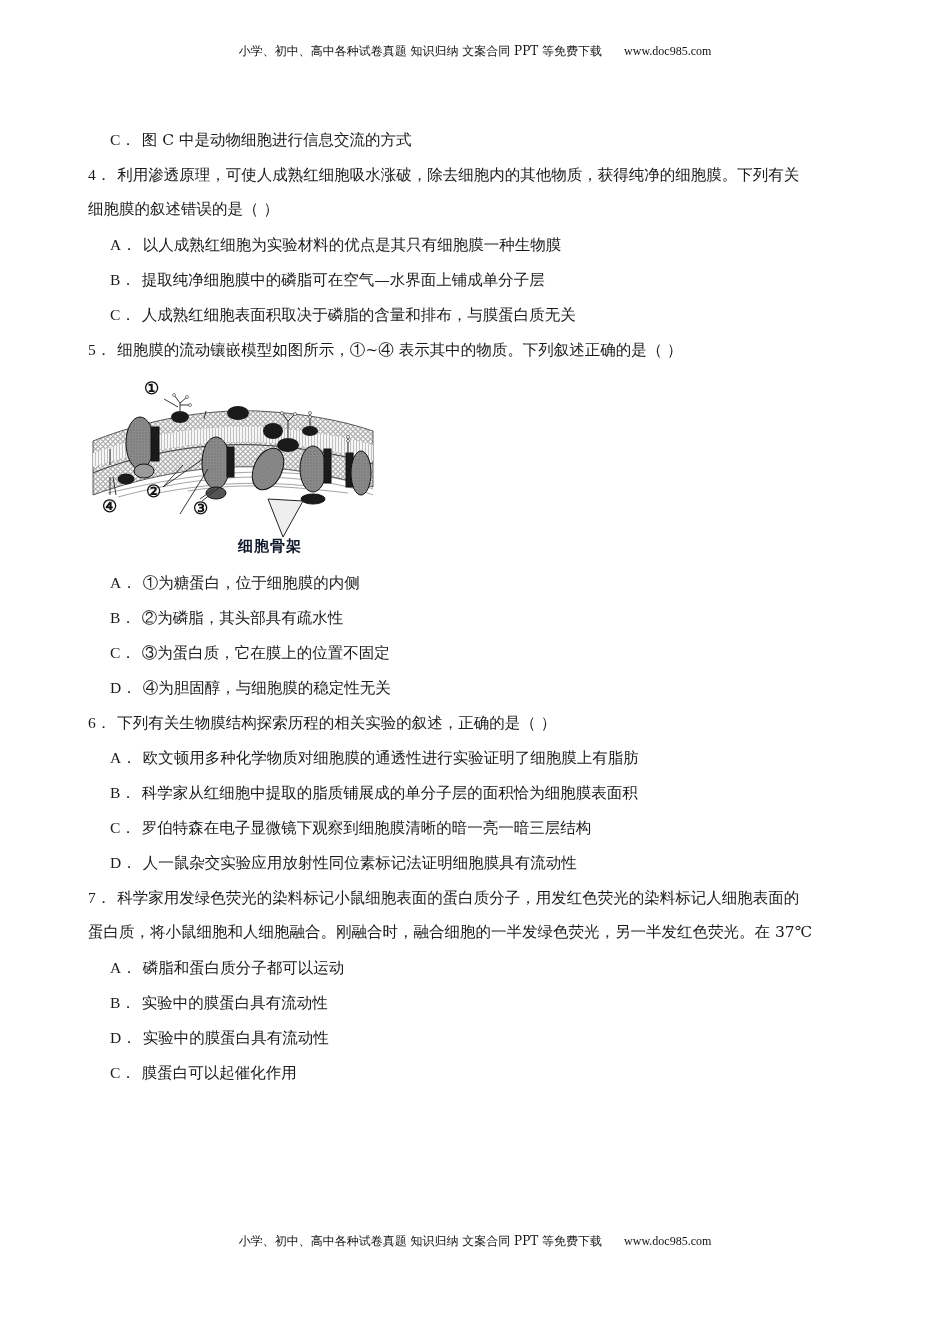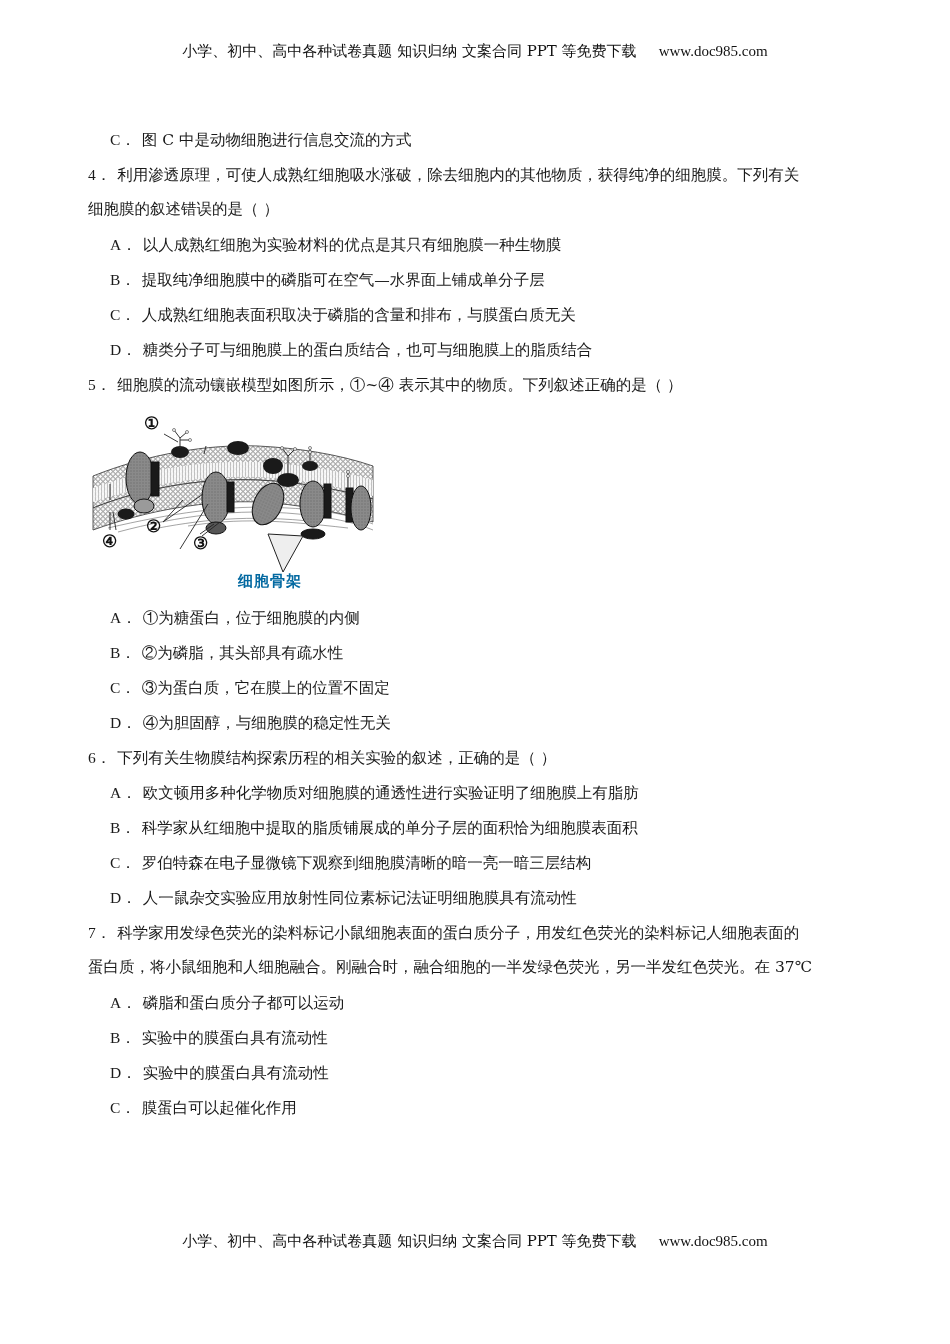--- a/index.html
+++ b/index.html
@@ -13,21 +13,21 @@
       position: relative;
       overflow: hidden;
       font-family: "DejaVu Serif", "Liberation Serif", serif;
       color: #1a1a1a;
     }
     .page-header, .page-footer {
       position: absolute;
       left: 0;
       width: 950px;
       text-align: center;
-      font-size: 15px;
+      font-size: 12px;
       line-height: 20px;
       color: #111;
       white-space: nowrap;
     }
     .page-header { top: 41px; }
     .page-footer { top: 1231px; }
     .page-header .url, .page-footer .url {
       margin-left: 22px;
       font-family: "Liberation Serif", serif;
     }
@@ -63,21 +63,21 @@
       margin-top: 2px;
       margin-bottom: 6px;
     }
     .figure svg { display: block; }
     .figure-caption {
       position: absolute;
       left: 150px;
       top: 168px;
       font-size: 15px;
       font-weight: bold;
-      color: #0369a1;
+      color: #0f172a;
       letter-spacing: 1px;
     }
     .marker {
       position: absolute;
       font-size: 17px;
       font-weight: bold;
       color: #111;
       line-height: 18px;
     }
   </style>
@@ -102,23 +102,20 @@
     </div>
     <div class="line">细胞膜的叙述错误的是（    ）</div>
     <div class="line opt">
       <span class="letter">A．</span><span>以人成熟红细胞为实验材料的优点是其只有细胞膜一种生物膜</span>
     </div>
     <div class="line opt">
       <span class="letter">B．</span><span>提取纯净细胞膜中的磷脂可在空气—水界面上铺成单分子层</span>
     </div>
     <div class="line opt">
       <span class="letter">C．</span><span>人成熟红细胞表面积取决于磷脂的含量和排布，与膜蛋白质无关</span>
-    </div>
-    <div class="line opt">
-      <span class="letter">D．</span><span>糖类分子可与细胞膜上的蛋白质结合，也可与细胞膜上的脂质结合</span>
     </div>
   </div>
 
   <div>
     <div class="line">
       <span class="qnum">5．</span><span>细胞膜的流动镶嵌模型如图所示，①~④ 表示其中的物质。下列叙述正确的是（    ）</span>
     </div>
 
     <div class="figure">
       <svg width="290" height="170" viewBox="0 0 290 170">

